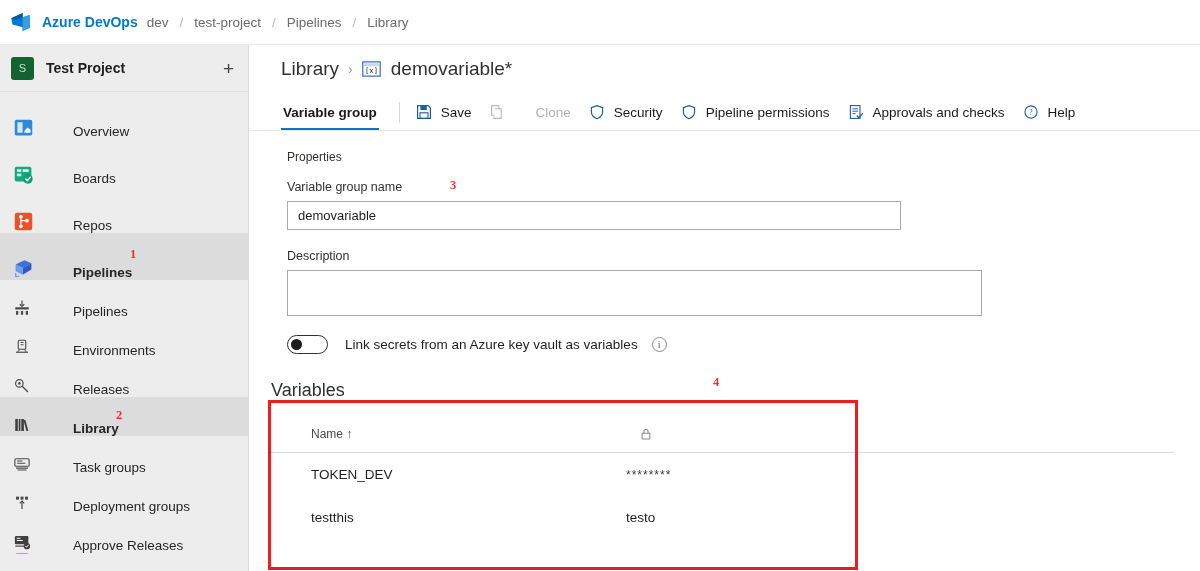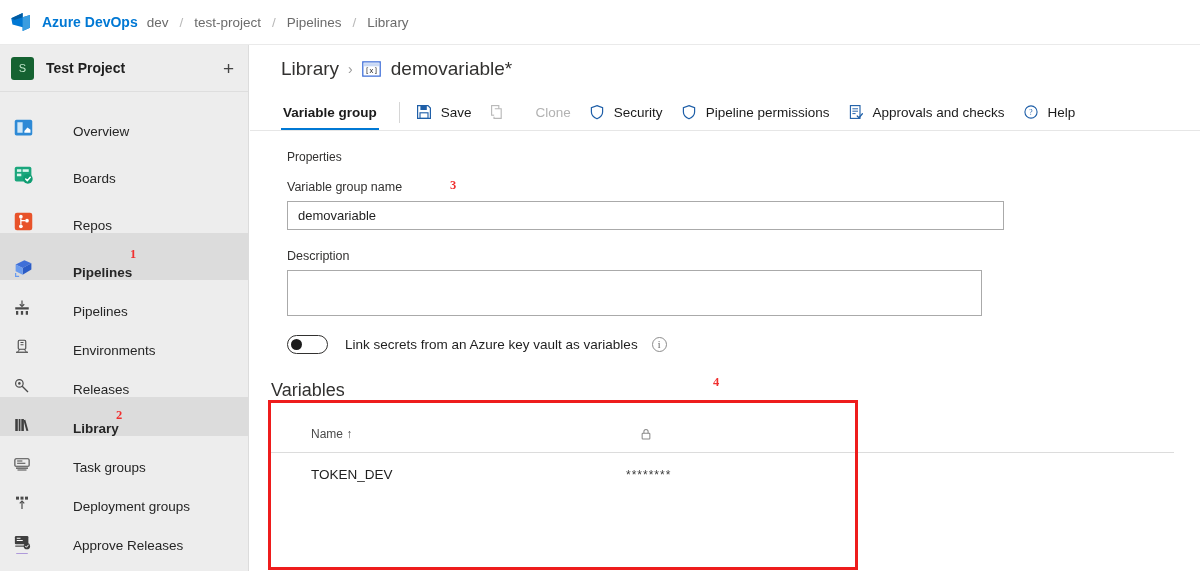--- a/index.html
+++ b/index.html
@@ -140,21 +140,21 @@
   
   #form { padding-left: 37px; padding-top: 19px; position: relative; }
   #properties-title {
     font-size: 12px; color: #323130; font-weight: normal;
     margin: 0 0 16px 0;
   }
   .field-label {
     font-size: 12.5px; color: #323130; margin-bottom: 7px; display: block;
   }
   .txtinput {
-    width: 717px; height: 29px; border: 1px solid #aaaaaa;
+    width: 614px; height: 29px; border: 1px solid #aaaaaa;
     background: #fff; font-size: 13px; color: #1f1f1f;
     padding: 8px 10px; font-family: "Liberation Sans", sans-serif;
     outline: none; display: block;
   }
   .txtarea {
     width: 695px; height: 46px; border: 1px solid #aaaaaa;
     background: #fff; font-size: 13px; color: #1f1f1f;
     padding: 6px 10px; font-family: "Liberation Sans", sans-serif;
     outline: none; resize: none; display: block;
   }
@@ -509,18 +509,23 @@
           </svg>
         </div>
       </div>
 
       <div class="var-row">
         <div class="col-name">TOKEN_DEV</div>
         <div class="col-value masked">********</div>
         <div class="col-lock"></div>
       </div>
 
+      <div class="var-row">
+        <div class="col-name">testthis</div>
+        <div class="col-value">testo</div>
+        <div class="col-lock"></div>
+      </div>
     </div>
   </div>
 </div>
 
 <div id="red-box"></div>
 <span class="annot-abs" style="left:713px; top:375px;">4</span>
 
 </body></html>

